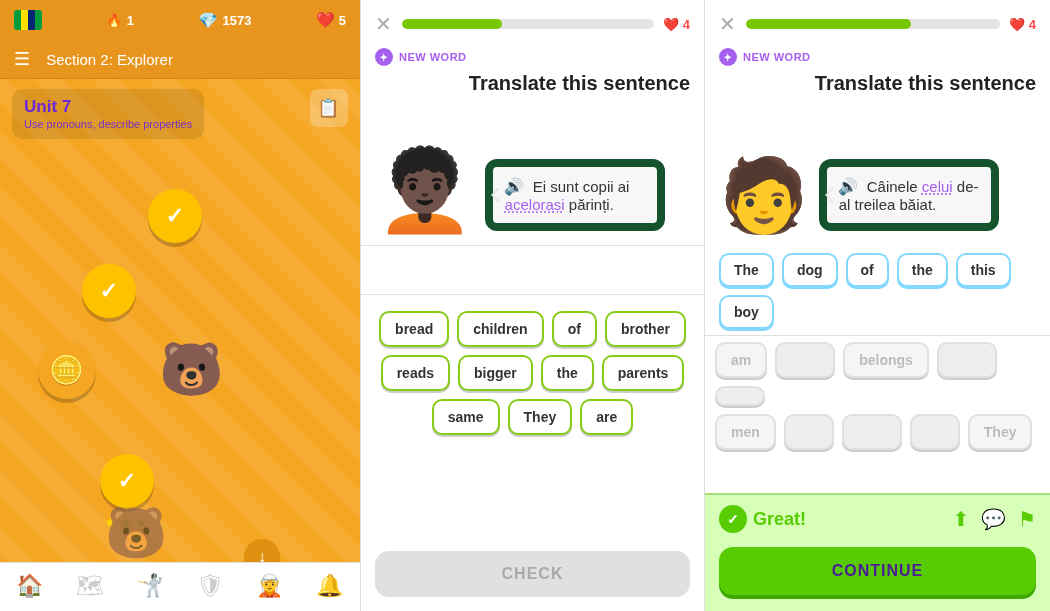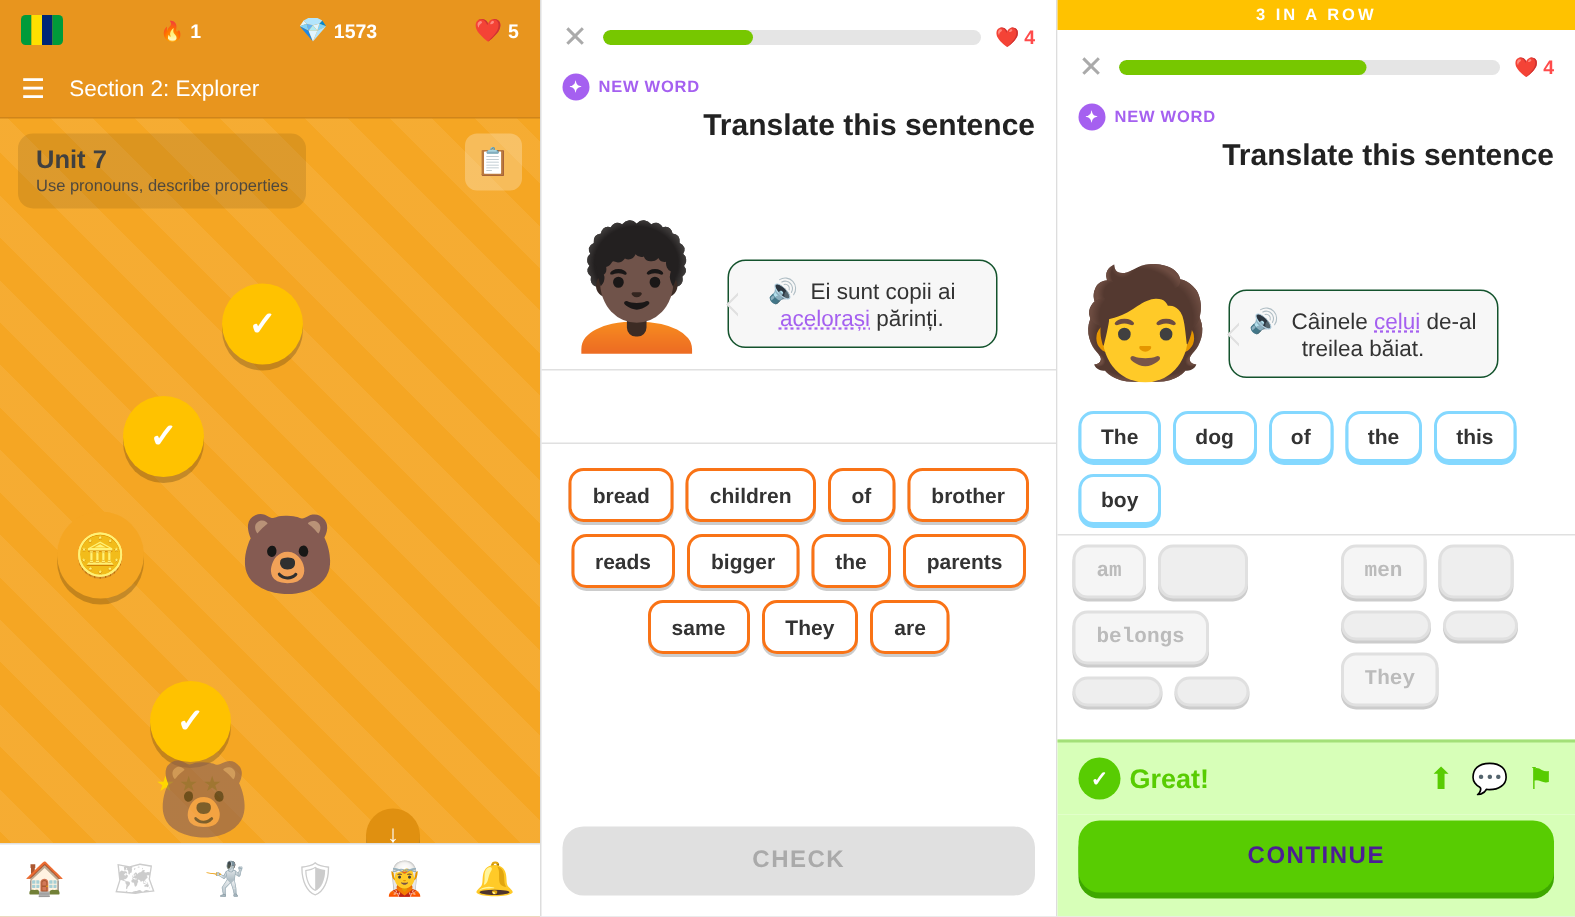--- a/index.html
+++ b/index.html
@@ -90,21 +90,21 @@
       position: relative;
       overflow: hidden;
     }
     .unit-header {
       position: absolute;
       top: 10px;
       left: 12px;
       background: rgba(0,0,0,0.1);
       border-radius: 10px;
       padding: 8px 12px;
-      color: #404040;
+      color: #6d28d9;
       z-index: 2;
     }
     .unit-header h3 {
       font-size: 17px;
       font-weight: 800;
     }
     .unit-header p {
       font-size: 11px;
       opacity: 0.9;
       line-height: 1.3;
@@ -269,28 +269,27 @@
       padding: 0 14px 14px;
       gap: 10px;
       min-height: 140px;
     }
     .character-img {
       font-size: 80px;
       line-height: 1;
     }
     .speech-bubble {
       background: #f7f7f7;
-      border: 1px solid #14532d;
+      border: 8px solid #14532d;
       border-radius: 12px;
       padding: 10px 12px;
       font-size: 15px;
       color: #333;
       position: relative;
       max-width: 180px;
-      text-align: center;
     }
     .speech-bubble::before {
       content: '';
       position: absolute;
       left: -10px;
       top: 50%;
       transform: translateY(-50%);
       border: 8px solid transparent;
       border-right-color: #e0e0e0;
     }
@@ -322,21 +321,21 @@
     }
     .word-bank {
       padding: 6px 10px;
       display: flex;
       flex-wrap: wrap;
       gap: 8px;
       justify-content: center;
     }
     .word-chip {
       padding: 8px 14px;
-      border: 2px solid #f97316;
+      border: 2px solid #84cc16;
       border-radius: 10px;
       font-size: 14px;
       color: #333;
       background: white;
       cursor: pointer;
       box-shadow: 0 2px 0 #ccc;
       font-weight: 600;
     }
     .check-btn-area {
       margin-top: auto;
@@ -389,23 +388,22 @@
       font-size: 14px;
       color: #333;
       background: white;
       cursor: pointer;
       box-shadow: 0 2px 0 #84d8ff;
       font-weight: 600;
     }
     .word-bank-2 {
       padding: 6px 10px;
       display: flex;
-      flex-direction: row;
-      gap: 20px;
-      font-family: Liberation Mono, monospace;
+      flex-direction: column;
+      gap: 8px;
     }
     .word-bank-row {
       display: flex;
       gap: 8px;
       justify-content: flex-start;
       flex-wrap: wrap;
     }
     .word-chip-dim {
       padding: 8px 14px;
       border: 2px solid #e0e0e0;
@@ -584,21 +582,20 @@
     <div class="word-chip">are</div>
   </div>
 
   <div class="check-btn-area">
     <button class="check-btn">CHECK</button>
   </div>
 </div>
 
 <div class="panel-exercise-2">
 
-  <div class="streak-banner">3 IN A ROW</div>
 
   <div class="ex-top-bar">
     <span class="ex-close-btn">✕</span>
     <div class="progress-bar-track">
       <div class="progress-bar-fill" style="width:65%;"></div>
     </div>
     <div class="hearts">
       <span>❤️</span>
       <span>4</span>
     </div>

